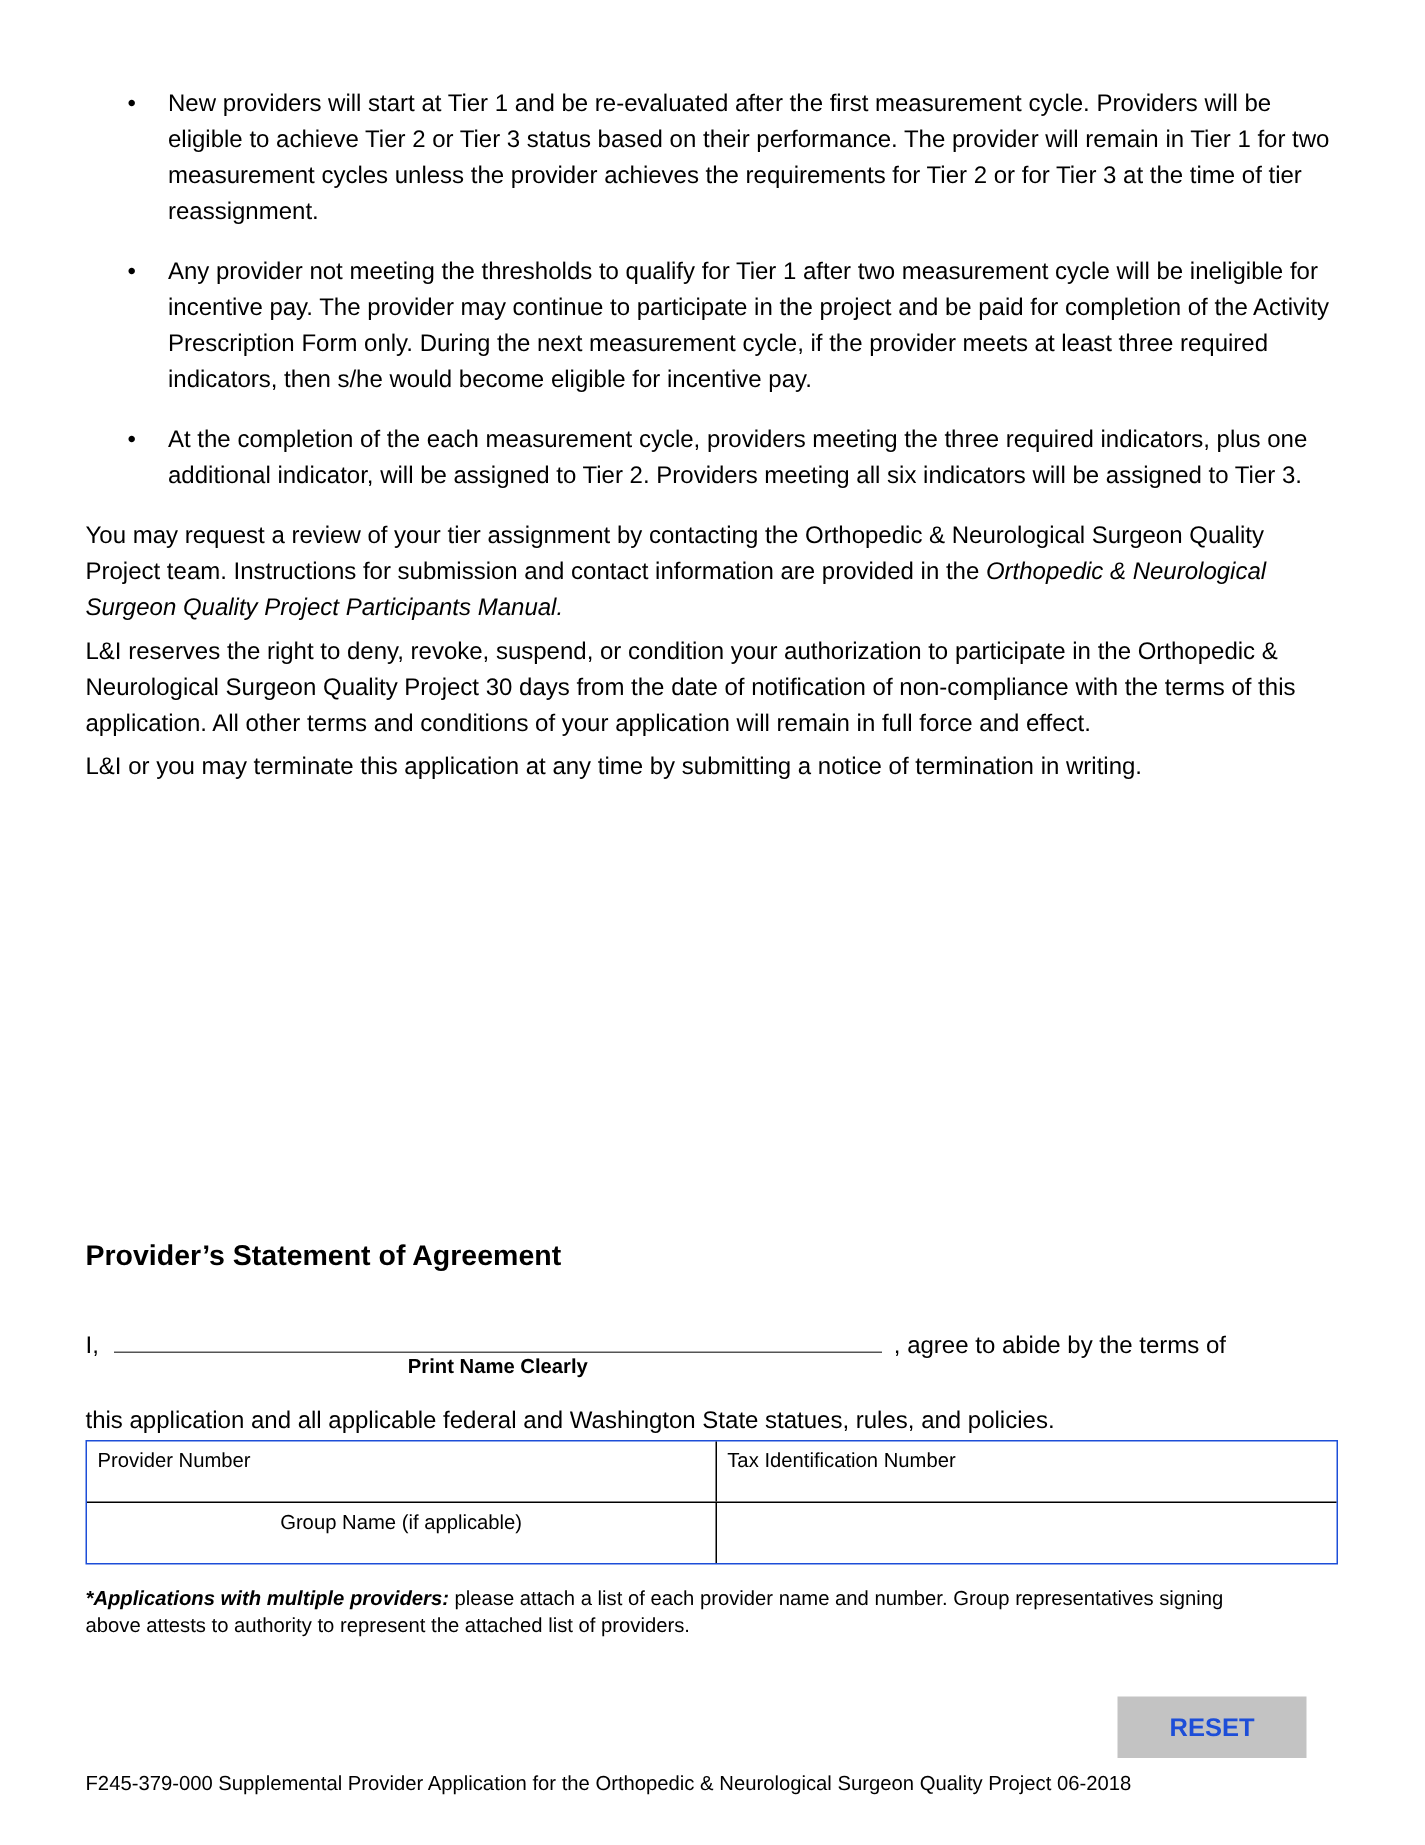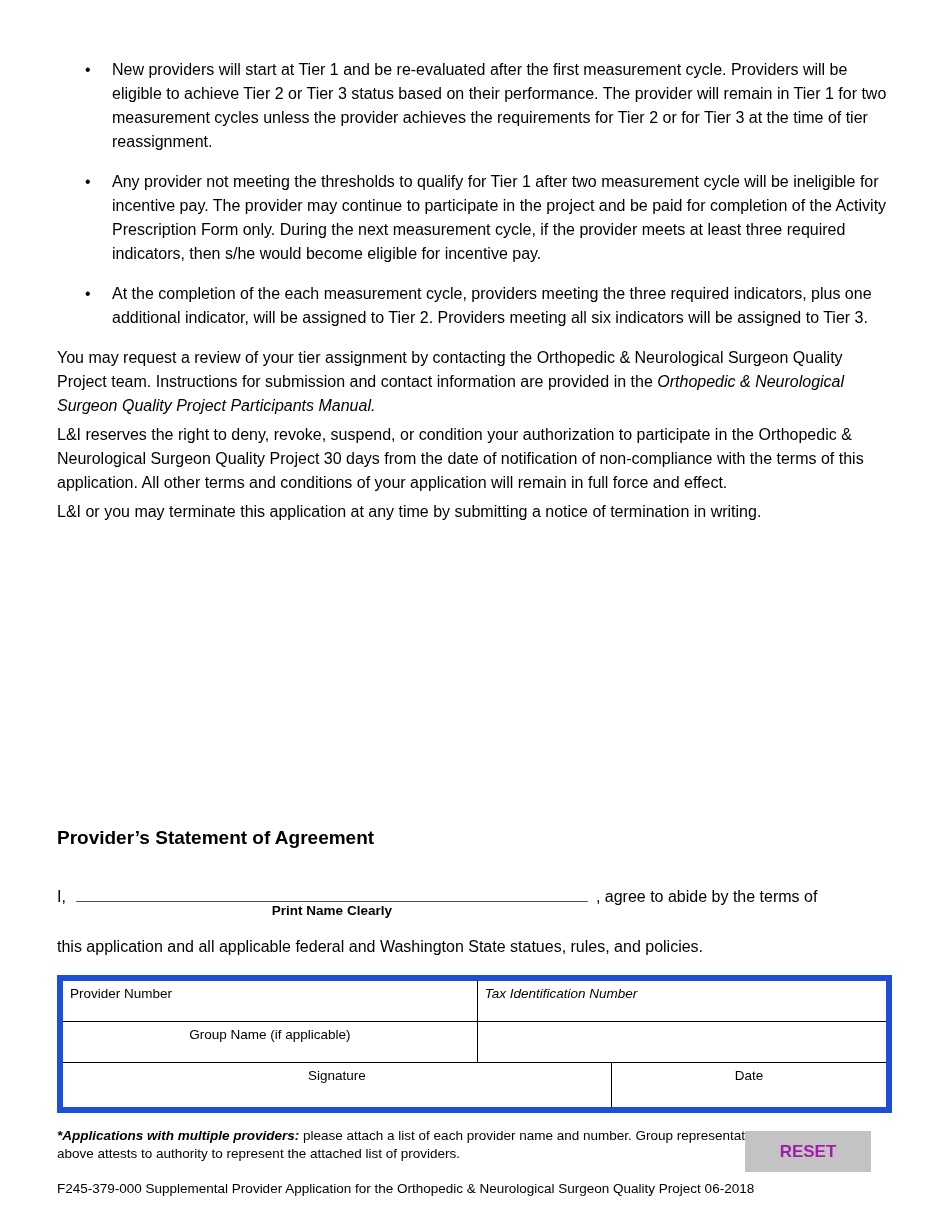--- a/index.html
+++ b/index.html
@@ -72,57 +72,56 @@
     line-height: 16px;
     font-weight: bold;
   }
   .continuation {
     margin-top: 26px;
     font-size: 16px;
     line-height: 24px;
   }
   
   .sig-table {
-    margin-top: 16px;
-    border: 6px solid #1d4ed8;
+    border: 1px solid #1d4ed8;
     width: 100%;
   }
   .trow { display: flex; }
   .trow + .trow { border-top: 1px solid #000; text-align: center; }
   .tcell {
     padding: 5px 7px;
     font-size: 13.5px;
     line-height: 16px;
     height: 40px;
   }
   .trow.sig-row .tcell { height: 44px; }
   .tcell.first { border-right: 1px solid #000; }
   .trow.half .tcell.first { width: 50.4%; }
-  .trow.half .tcell.second { width: 49.6%; font-style: italic; }
+  .trow.half .tcell.second { width: 49.6%; }
   .trow.sig-row .tcell.first { width: 66.7%; }
   .trow.sig-row .tcell.second { width: 33.3%; }
   
   .multi-note {
     margin-top: 14px;
     font-size: 13.5px;
     line-height: 18px;
     width: 92%;
   }
   .multi-note .lead { font-weight: bold; font-style: italic; }
   
   .reset-button {
     position: absolute;
     left: 745px; top: 1131px;
     width: 126px; height: 41px;
     background: #c3c3c3;
     border: none;
     font-family: "Liberation Sans", sans-serif;
     font-size: 17px;
     font-weight: bold;
-    color: #a21caf;
+    color: #1d4ed8;
     cursor: pointer;
   }
   .footer {
     position: absolute;
     left: 57px; top: 1180px;
     font-size: 13.5px;
     line-height: 17px;
     white-space: nowrap;
   }
 </style>
@@ -160,28 +159,20 @@
         </div>
         <div class="tcell second">
           <span>Tax Identification Number</span>
         </div>
       </div>
       <div class="trow half">
         <div class="tcell first">
           <span>Group Name (if applicable)</span>
         </div>
       </div>
-      <div class="trow sig-row">
-        <div class="tcell first">
-          <span>Signature</span>
-        </div>
-        <div class="tcell second">
-          <span>Date</span>
-        </div>
-      </div>
     </div>
 
     <p class="multi-note"><span class="lead">*Applications with multiple providers:</span><span> please attach a list of each provider name and number. Group representatives signing above attests to authority to represent the attached list of providers.</span></p>
 
   </div>
 
   <button class="reset-button">RESET</button>
 
   <div class="footer">F245-379-000 Supplemental Provider Application for the Orthopedic &amp; Neurological Surgeon Quality Project  06-2018</div>
 

